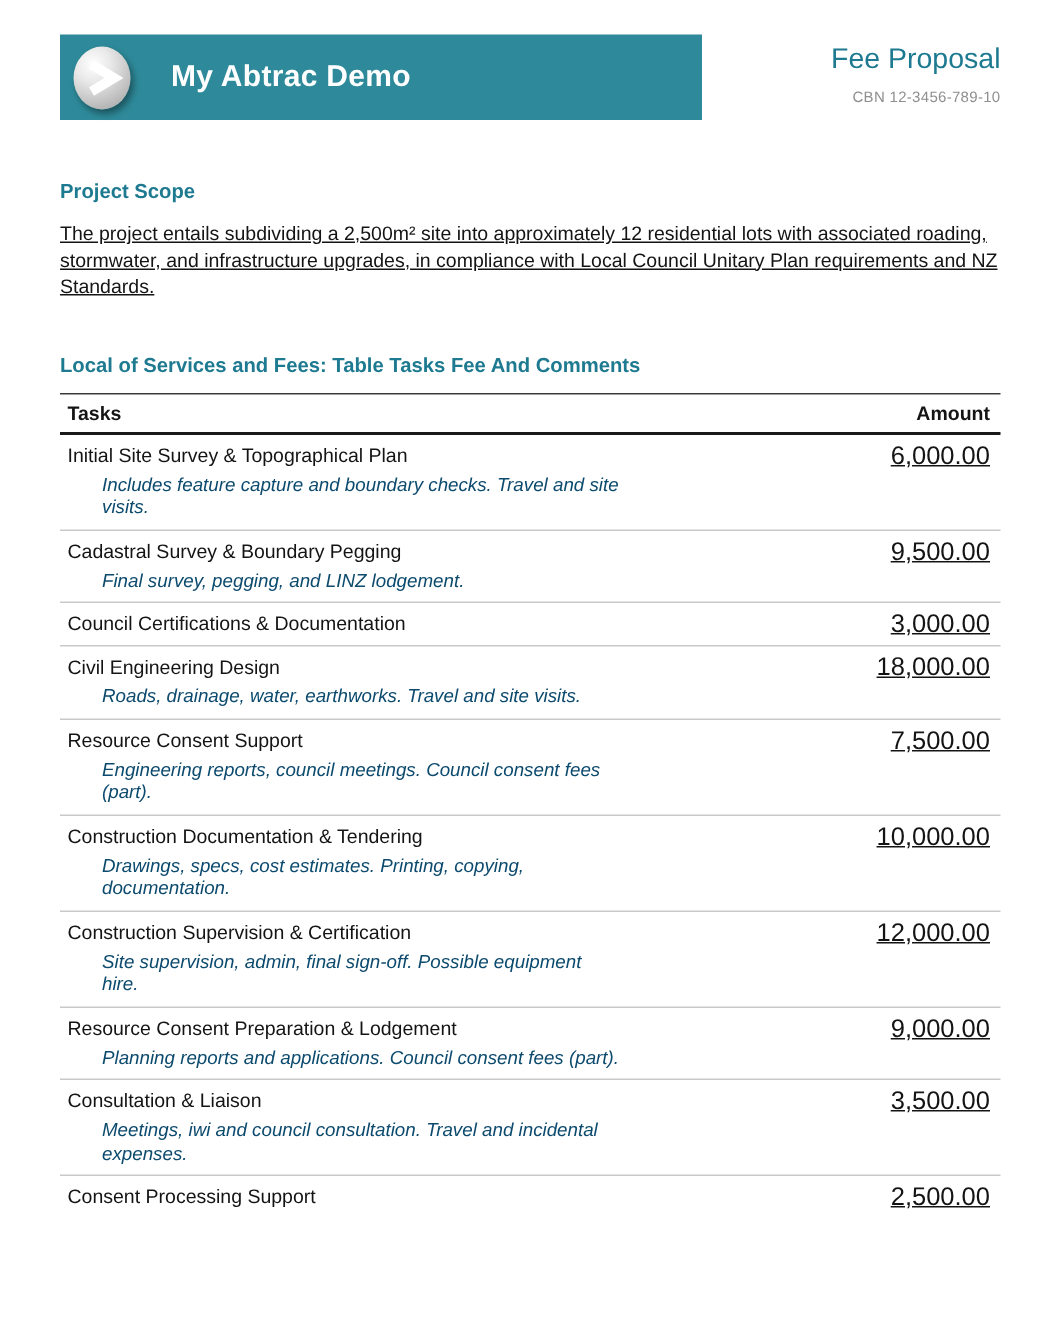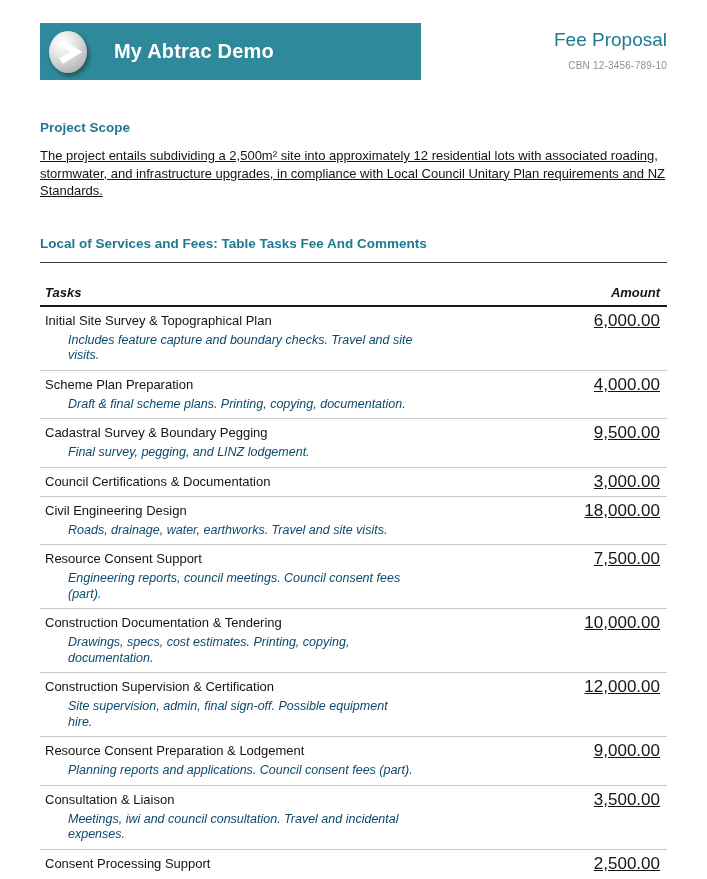--- a/index.html
+++ b/index.html
@@ -14,21 +14,21 @@
   }
 
   
   .header-row {
     display:flex;
     justify-content:space-between;
     align-items:flex-start;
     padding:23px 40px 0 40px;
   }
   .banner {
-    width:381px; height:57px;
+    width:428px; height:57px;
     background:var(--banner-teal, #2E8A9A);
     display:flex; align-items:center;
     padding-left:9px;
     box-sizing:border-box;
     flex:0 0 auto;
   }
   .logo {
     width:38px; height:42px;
     border-radius:50%;
     background:radial-gradient(circle at 34% 28%, #ffffff 0%, #e9e9e9 30%, #c6c6c6 62%, #9d9d9d 100%);
@@ -80,23 +80,22 @@
   .fee-table {
     margin-top:11px;
     border-top:1px solid #3a3a3a;
   }
   .thead-row {
     display:flex;
     justify-content:space-between;
     align-items:center;
     font-size:13px;
     font-weight:bold;
-    padding:22px 7px 5px 5px;
+    padding:5px 7px 5px 5px;
     border-bottom:2px solid var(--table-rule, #1A1A1A);
-    font-style:italic;
   }
   .trow {
     display:flex;
     align-items:flex-start;
     padding:5px 7px 6px 5px;
     border-bottom:1px solid var(--divider, #C9C9C9);
   }
   .trow:last-child { border-bottom:none; }
   .tcell-task { flex:1 1 auto; min-width:0; }
   .task-name { font-size:13px; line-height:17px; color:var(--text, #141414); }
@@ -153,27 +152,20 @@
       </div>
       <div>
   <div class="trow">
     <div class="tcell-task">
       <div class="task-name">Initial Site Survey &amp; Topographical Plan</div>
       <div class="task-comment">Includes feature capture and boundary checks. Travel and site visits.</div>
     </div>
     <div class="tcell-amount">6,000.00</div>
   </div>
 
-  <div class="trow">
-    <div class="tcell-task">
-      <div class="task-name">Scheme Plan Preparation</div>
-      <div class="task-comment">Draft &amp; final scheme plans. Printing, copying, documentation.</div>
-    </div>
-    <div class="tcell-amount">4,000.00</div>
-  </div>
 
   <div class="trow">
     <div class="tcell-task">
       <div class="task-name">Cadastral Survey &amp; Boundary Pegging</div>
       <div class="task-comment">Final survey, pegging, and LINZ lodgement.</div>
     </div>
     <div class="tcell-amount">9,500.00</div>
   </div>
 
   <div class="trow">

